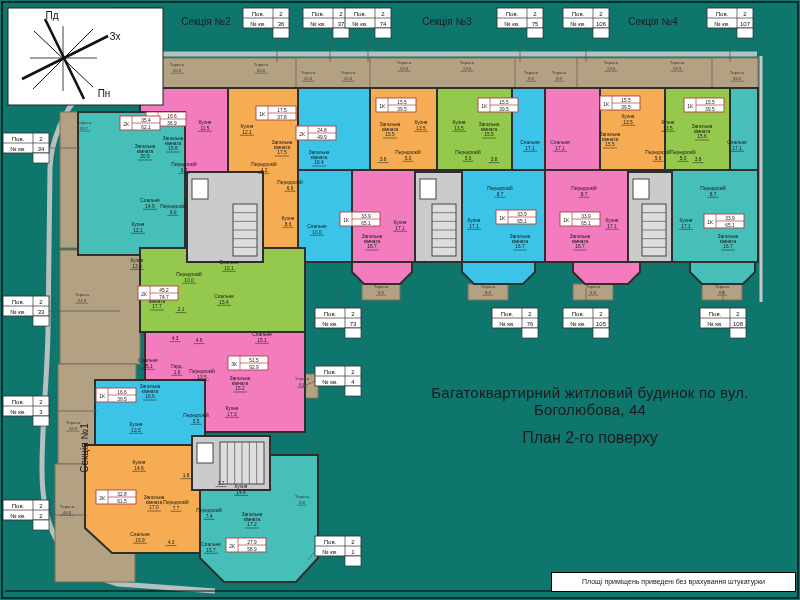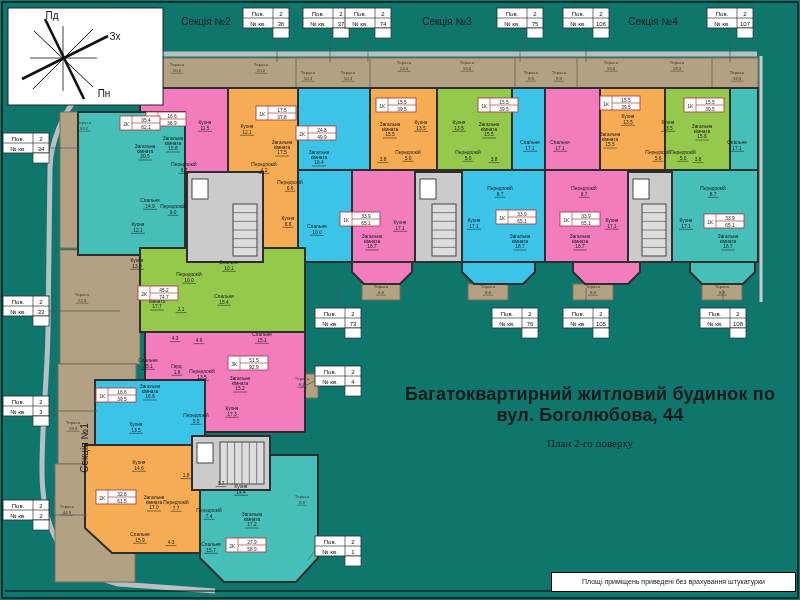--- a/index.html
+++ b/index.html
@@ -1,21 +1,21 @@
 <!DOCTYPE html>
 <html><head>
 <meta charset="utf-8">
 <style>
   html,body{margin:0;padding:0;background:#fff;}
   .canvas{position:relative;width:800px;height:600px;background:#0f766e;overflow:hidden;
           font-family:"Liberation Sans",sans-serif;}
   svg{position:absolute;left:0;top:0;}
   .title-block{position:absolute;left:390px;top:384px;width:400px;text-align:center;color:#1a1a1a;}
-  .title-block .l1{font-size:18px;letter-spacing:.2px;font-weight:bold;}
-  .title-block .l2{font-size:11px;margin-top:11px;font-family:Liberation Serif, serif;}
+  .title-block .l1{font-size:15px;letter-spacing:.2px;}
+  .title-block .l2{font-size:16px;margin-top:11px;}
   .note-box{position:absolute;left:551px;top:572px;width:243px;height:18px;border:1px solid #000;
             font-size:7px;line-height:18px;text-align:center;color:#1a1a1a;background:#fff;}
 </style>
 </head>
 <body>
 
 <div class="canvas">
   <svg id="plan" width="800" height="600" viewBox="0 0 800 600">
     <g id="gen">
         <path d="M757,54 L152,54 C95,58 52,115 50,168 L48,330 C47,385 42,420 42,470 C42,525 58,568 118,584 L215,591" fill="none" stroke="#C9C9C9" stroke-width="5" opacity="0.9"></path>

